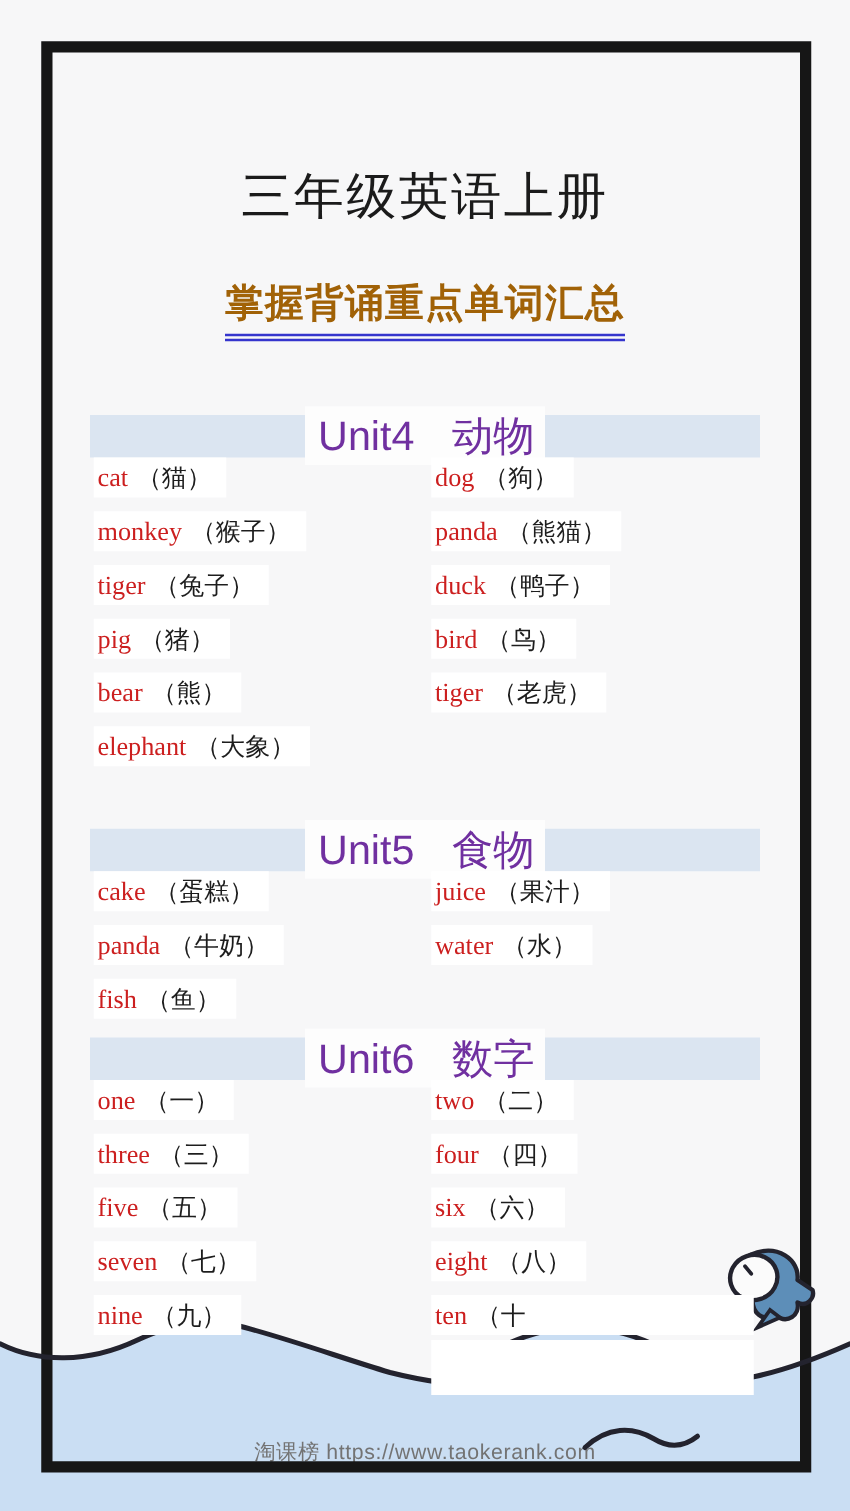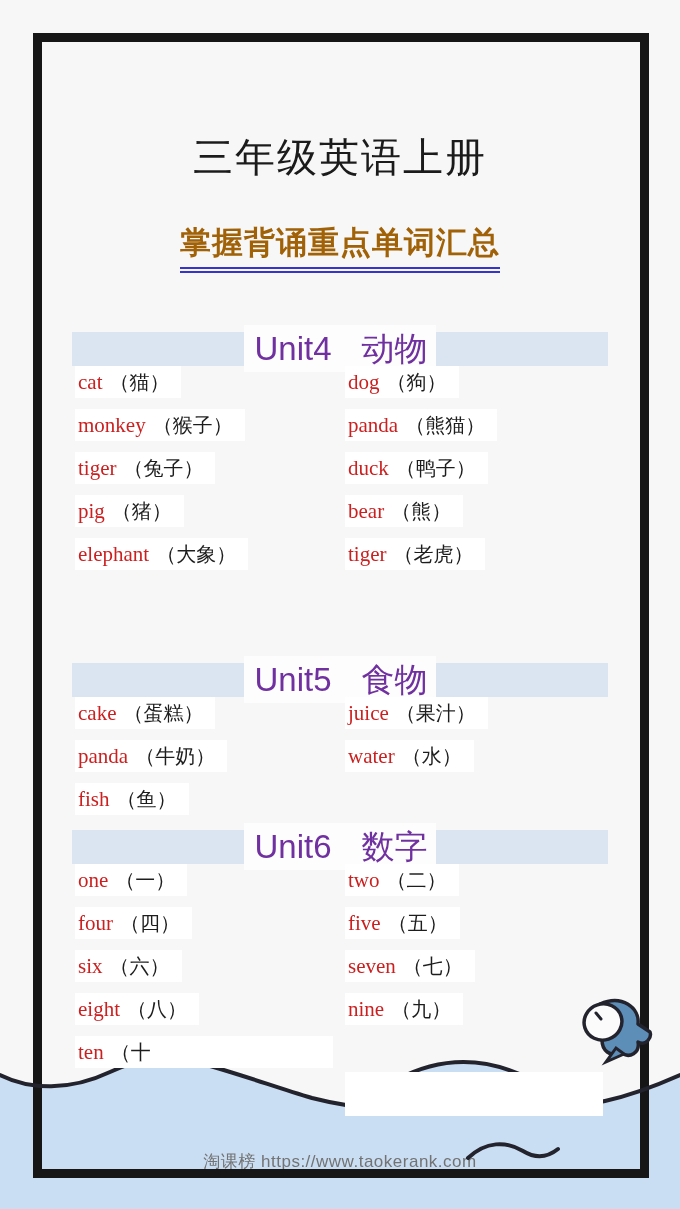--- a/index.html
+++ b/index.html
@@ -122,23 +122,24 @@
         <span class="band-inner"><span class="unit-label">Unit4</span><span class="unit-topic">动物</span></span>
       </div>
       <div class="words">
         <div class="cell"><span class="en">cat</span><span class="zh">（猫）</span></div>
         <div class="cell"><span class="en">dog</span><span class="zh">（狗）</span></div>
         <div class="cell"><span class="en">monkey</span><span class="zh">（猴子）</span></div>
         <div class="cell"><span class="en">panda</span><span class="zh">（熊猫）</span></div>
         <div class="cell"><span class="en">tiger</span><span class="zh">（兔子）</span></div>
         <div class="cell"><span class="en">duck</span><span class="zh">（鸭子）</span></div>
         <div class="cell"><span class="en">pig</span><span class="zh">（猪）</span></div>
+        <div class="cell"><span class="en">bird</span><span class="zh">（鸟）</span></div>
         <div class="cell"><span class="en">bear</span><span class="zh">（熊）</span></div>
+        <div class="cell"><span class="en">tiger</span><span class="zh">（老虎）</span></div>
         <div class="cell"><span class="en">elephant</span><span class="zh">（大象）</span></div>
-        <div class="cell"><span class="en">tiger</span><span class="zh">（老虎）</span></div>
       </div>
     </div>
 
     <div class="unit unit-5">
       <div class="band">
         <span class="band-inner"><span class="unit-label">Unit5</span><span class="unit-topic">食物</span></span>
       </div>
       <div class="words">
         <div class="cell"><span class="en">cake</span><span class="zh">（蛋糕）</span></div>
         <div class="cell"><span class="en">juice</span><span class="zh">（果汁）</span></div>
@@ -148,20 +149,21 @@
       </div>
     </div>
 
     <div class="unit unit-6">
       <div class="band">
         <span class="band-inner"><span class="unit-label">Unit6</span><span class="unit-topic">数字</span></span>
       </div>
       <div class="words">
         <div class="cell"><span class="en">one</span><span class="zh">（一）</span></div>
         <div class="cell"><span class="en">two</span><span class="zh">（二）</span></div>
+        <div class="cell"><span class="en">three</span><span class="zh">（三）</span></div>
         <div class="cell"><span class="en">four</span><span class="zh">（四）</span></div>
         <div class="cell"><span class="en">five</span><span class="zh">（五）</span></div>
         <div class="cell"><span class="en">six</span><span class="zh">（六）</span></div>
         <div class="cell"><span class="en">seven</span><span class="zh">（七）</span></div>
         <div class="cell"><span class="en">eight</span><span class="zh">（八）</span></div>
         <div class="cell"><span class="en">nine</span><span class="zh">（九）</span></div>
         <div class="cell wide"><span class="en">ten</span><span class="zh">（十</span></div>
       </div>
     </div>
 

